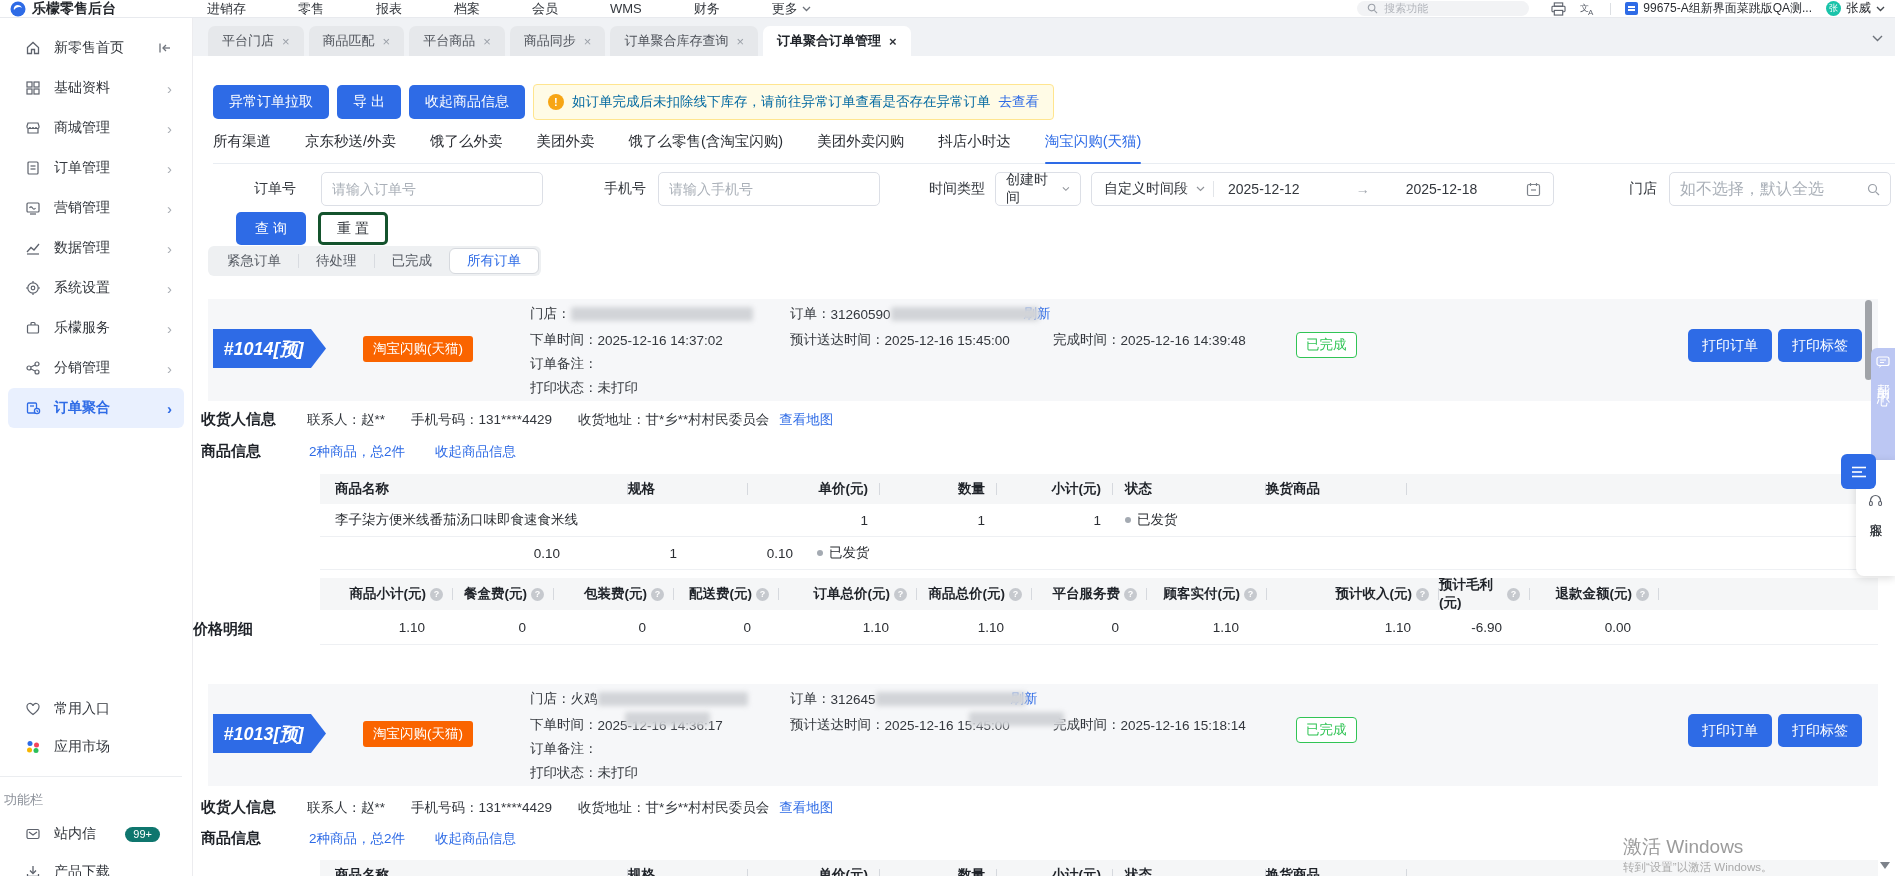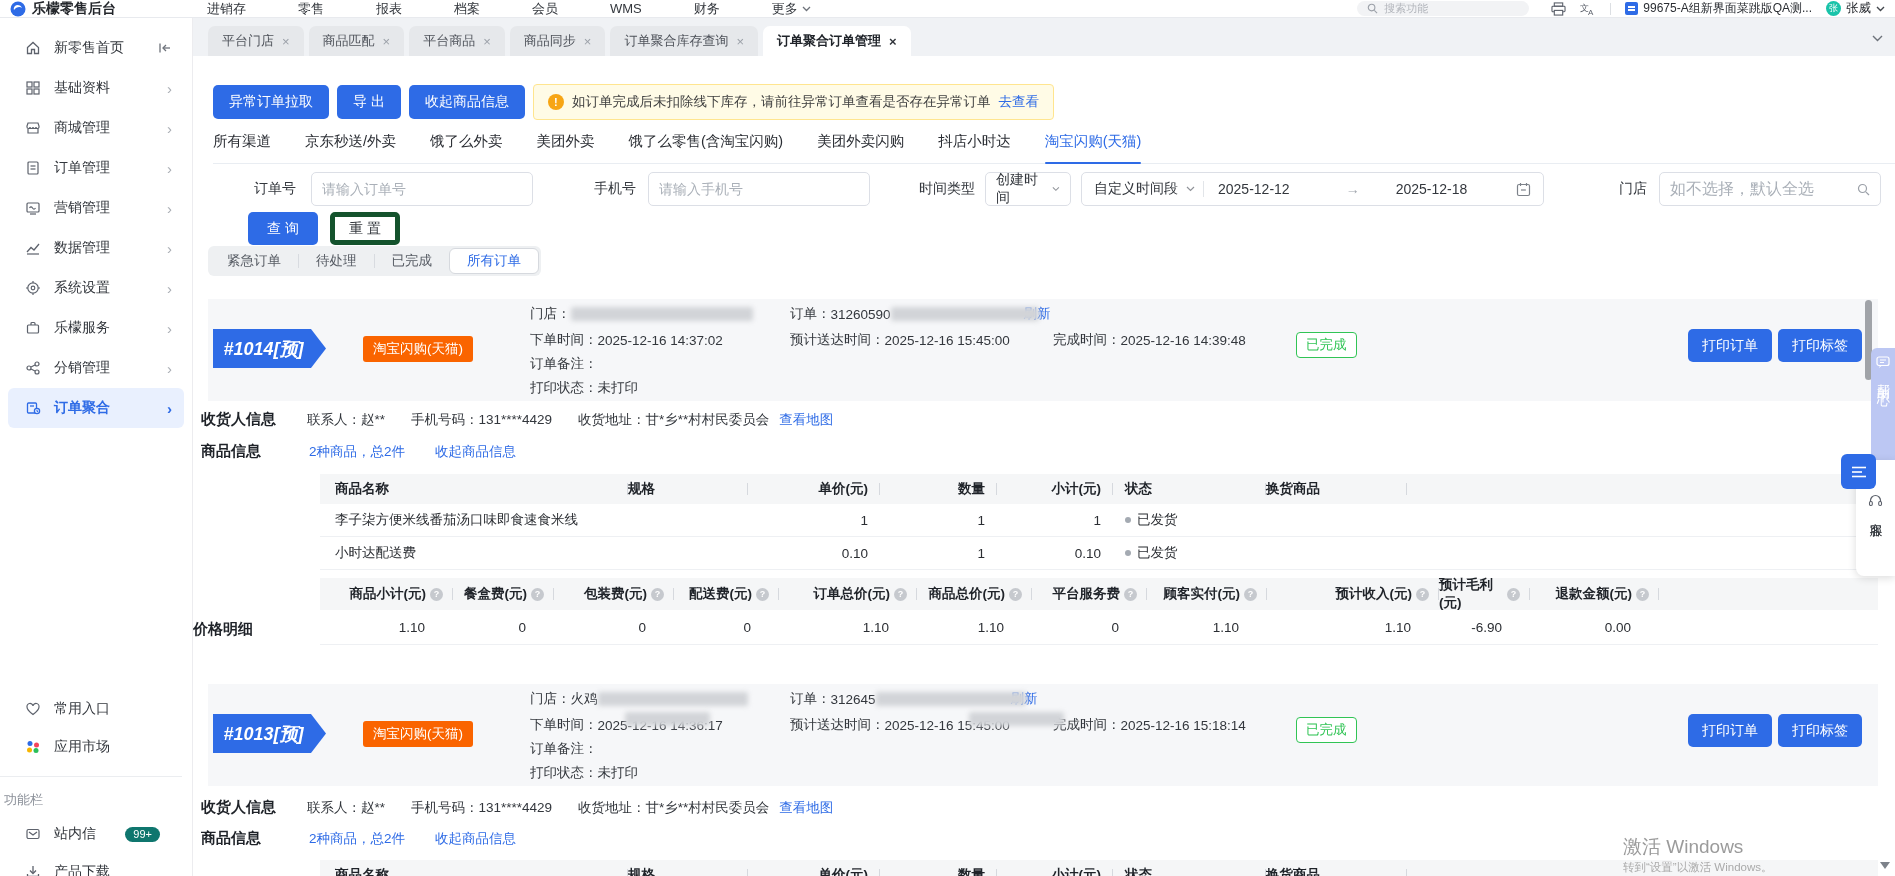--- a/index.html
+++ b/index.html
@@ -44,25 +44,25 @@
   .tab .x { color:#9ba0a8; font-size:13px; }
   .tab.active { background:#fff; color:#1f2329; font-weight:bold; }
   .tab.active .x { color:#30343a; }
   .strip-chev { position:absolute; right:12px; bottom:10px; color:#6d727a; }
 
   
   .content { position:relative; flex:1; background:#fff; overflow:hidden; }
   .abs { position:absolute; }
 
   .btn { display:inline-flex; align-items:center; justify-content:center; background:#2E6BE6; color:#fff; font-size:14px; border:none; border-radius:5px; height:34px; padding:0 16px; cursor:pointer; white-space:nowrap; }
-  .btn.ghost { background:#fff; color:#33373d; border:5px solid #14532d; }
+  .btn.ghost { background:#fff; color:#33373d; border:3px solid #14532d; }
 
   .warnbox { display:inline-flex; align-items:center; gap:8px; height:36px; background:#FFFBE6; border:1px solid #FFE58F; border-radius:4px; padding:0 14px; margin-left:8px; }
   .warn-ic { width:16px; height:16px; border-radius:50%; background:#f7a514; color:#fff; font-size:11px; font-weight:bold; display:flex; align-items:center; justify-content:center; }
-  .warn-txt { font-size:13.5px; color:#404040; }
+  .warn-txt { font-size:13.5px; color:#0369a1; }
   .link { color:#2E6BE6; cursor:pointer; font-size:13.5px; white-space:nowrap; }
 
   .channels { display:flex; gap:34px; left:20px; top:76px; right:0; border-bottom:1px solid #e9edf2; padding-bottom:12px; }
   .chan { font-size:14.5px; color:#2a2d33; cursor:pointer; white-space:nowrap; position:relative; }
   .chan.active { color:#2E6BE6; }
   .chan.active:after { content:""; position:absolute; left:0; right:0; bottom:-13px; height:2.5px; background:#2E6BE6; border-radius:2px; }
 
   .form-row { left:0; top:116px; display:flex; align-items:center; height:34px; }
   .flabel { font-size:14px; color:#33373d; white-space:nowrap; }
   .inp { height:34px; border:1px solid #dcdfe6; border-radius:5px; font-size:14px; color:#33373d; padding:0 10px; outline:none; }
@@ -393,21 +393,21 @@
           <span class="chan">饿了么外卖</span>
           <span class="chan">美团外卖</span>
           <span class="chan">饿了么零售(含淘宝闪购)</span>
           <span class="chan">美团外卖闪购</span>
           <span class="chan">抖店小时达</span>
           <span class="chan active">淘宝闪购(天猫)</span>
         </div>
 
         <div class="abs form-row">
           <span class="flabel" style="margin-left:61px;">订单号</span>
-          <input class="inp" style="margin-left: 15px; width: 222px;" placeholder="请输入订单号">
+          <input class="inp" style="margin-left: 25px; width: 222px;" placeholder="请输入订单号">
           <span class="flabel" style="margin-left:61px;">手机号</span>
           <input class="inp" style="margin-left: 12px; width: 222px;" placeholder="请输入手机号">
           <span class="flabel" style="margin-left:49px;">时间类型</span>
           <div class="selbox" style="margin-left:10px; width:86px;">
             <span>创建时间</span>
             <svg width="9" height="6" viewBox="0 0 9 6">
                 <polyline points="1,1 4.5,4.5 8,1" fill="none" stroke="#909399" stroke-width="1.2"></polyline>
               </svg>
           </div>
           <div class="rangebox" style="margin-left:10px; width:463px;">
@@ -429,21 +429,21 @@
           <span class="flabel" style="margin-left:75px;">门店</span>
           <div class="storebox" style="margin-left:12px; width:222px;">
             <span class="ph">如不选择，默认全选</span>
             <svg style="margin-left:auto;" width="13" height="13" viewBox="0 0 13 13">
                 <circle cx="5.5" cy="5.5" r="4" fill="none" stroke="#9ba0a8" stroke-width="1.2"></circle>
                 <line x1="8.8" y1="8.8" x2="12" y2="12" stroke="#9ba0a8" stroke-width="1.2"></line>
               </svg>
           </div>
         </div>
 
-        <div class="abs" style="left:55px; top:156px; display:flex; gap:12px;justify-content:center;">
+        <div class="abs" style="left:43px; top:156px; display:flex; gap:12px;justify-content:center;">
           <button class="btn" style="width:70px; height:33px;">查 询</button>
           <button class="btn ghost" style="width:70px; height:33px;">重 置</button>
         </div>
 
         <div class="abs seg">
           <span class="s-it">紧急订单</span>
           <span class="s-sep"></span>
           <span class="s-it">待处理</span>
           <span class="s-sep"></span>
           <span class="s-it">已完成</span>
@@ -553,23 +553,20 @@
                 <span>1</span>
               </div>
             <div class="pc c6">
                 <span class="dot"></span>
                 <span>已发货</span>
               </div>
             <div class="pc c7"></div>
               <div class="pc c8"></div>
           </div>
           <div class="pt-row">
-            <div class="pc c1">
-                <span>小时达配送费</span>
-              </div>
             <div class="pc c2">
                 <span></span>
               </div>
             <div class="pc c3">
                 <span>0.10</span>
               </div>
             <div class="pc c4">
                 <span>1</span>
               </div>
             <div class="pc c5">

